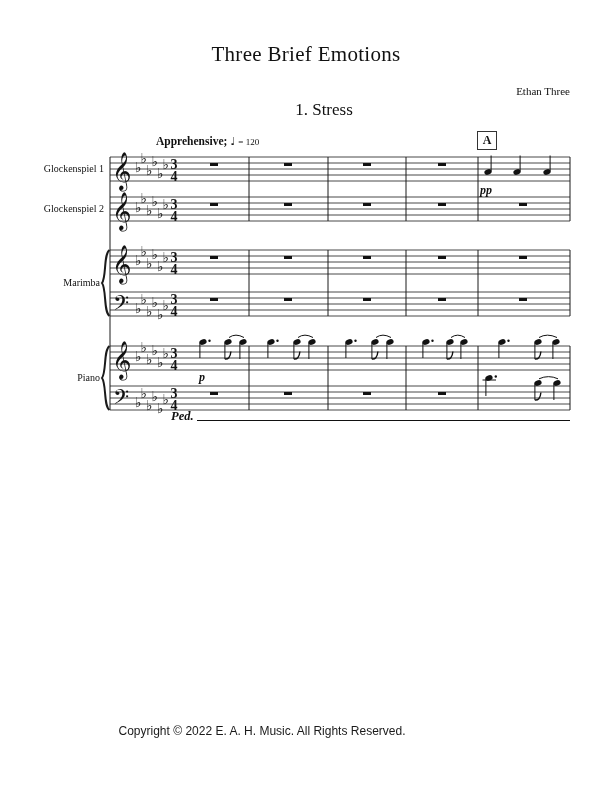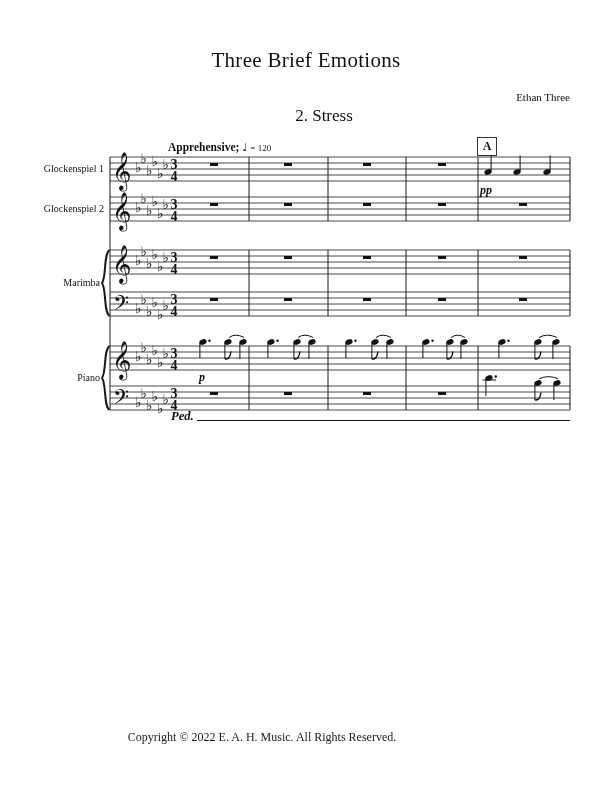--- a/index.html
+++ b/index.html
@@ -1,54 +1,54 @@
 <!DOCTYPE html>
 <html><head>
 <meta charset="utf-8">
 <style>
   html,body{margin:0;padding:0;background:#888;}
   .page{
     position:relative;width:612px;height:792px;background:#ffffff;
     margin:0 auto;overflow:hidden;color:#111;
     font-family:"Liberation Serif", serif;
   }
-  .abs{position:absolute;margin-top:6px;}
+  .abs{position:absolute;}
   .title{top:42px;left:0;width:612px;text-align:center;font-size:21px;letter-spacing:.3px;}
   .composer{top:85px;right:42px;font-size:11px;}
   .movement{top:100px;left:324px;transform:translateX(-50%);font-size:17px;}
-  .tempo{top:135px;left:168px;font-size:11.5px;white-space:nowrap;}
+  .tempo{top:135px;left:156px;font-size:11.5px;white-space:nowrap;}
   .tempo .mood{font-weight:bold;}
   .tempo .beat{font-family:"DejaVu Sans",sans-serif;font-size:11px;}
   .tempo .mm{font-size:9px;}
   .rehearsal{
     top:131px;left:477px;width:18px;height:17px;border:1.2px solid #333;
     display:flex;align-items:center;justify-content:center;
     font-size:12px;font-weight:bold;background:#fff;
   }
   .copyright{
     top:724px;left:0;width:524px;text-align:center;
-    font-family:Liberation Serif, serif;font-size:12px;color:#1a1a1a;
+    font-family:Liberation Sans, sans-serif;font-size:12px;color:#1a1a1a;
   }
   svg{position:absolute;top:0;left:0;}
   svg text{fill:#111;}
   .label{font-family:"Liberation Serif",serif;font-size:10px;}
   .clef{font-family:"DejaVu Sans",sans-serif;}
   .flat{font-family:"DejaVu Sans",sans-serif;font-size:14px;}
   .tsig{font-family:"Liberation Serif",serif;font-size:14px;font-weight:bold;}
   .dyn{font-family:"Liberation Serif",serif;font-style:italic;font-weight:bold;font-size:12px;}
   .ped{font-family:"Liberation Serif",serif;font-style:italic;font-weight:bold;font-size:12.5px;}
 </style>
 </head>
 <body>
 
 <div class="page">
 
   <div class="abs title">Three Brief Emotions</div>
   <div class="abs composer">Ethan Three</div>
-  <div class="abs movement">2. Stress</div>
+  <div class="abs movement">1. Stress</div>
 
   <div class="abs tempo"><span class="mood">Apprehensive;</span>&nbsp;<span class="beat">♩</span>&nbsp;<span class="mm">= 120</span></div>
 
   <div class="abs rehearsal">
       <span>A</span>
     </div>
 
   <svg width="612" height="792" viewBox="0 0 612 792">
 
     <g>

